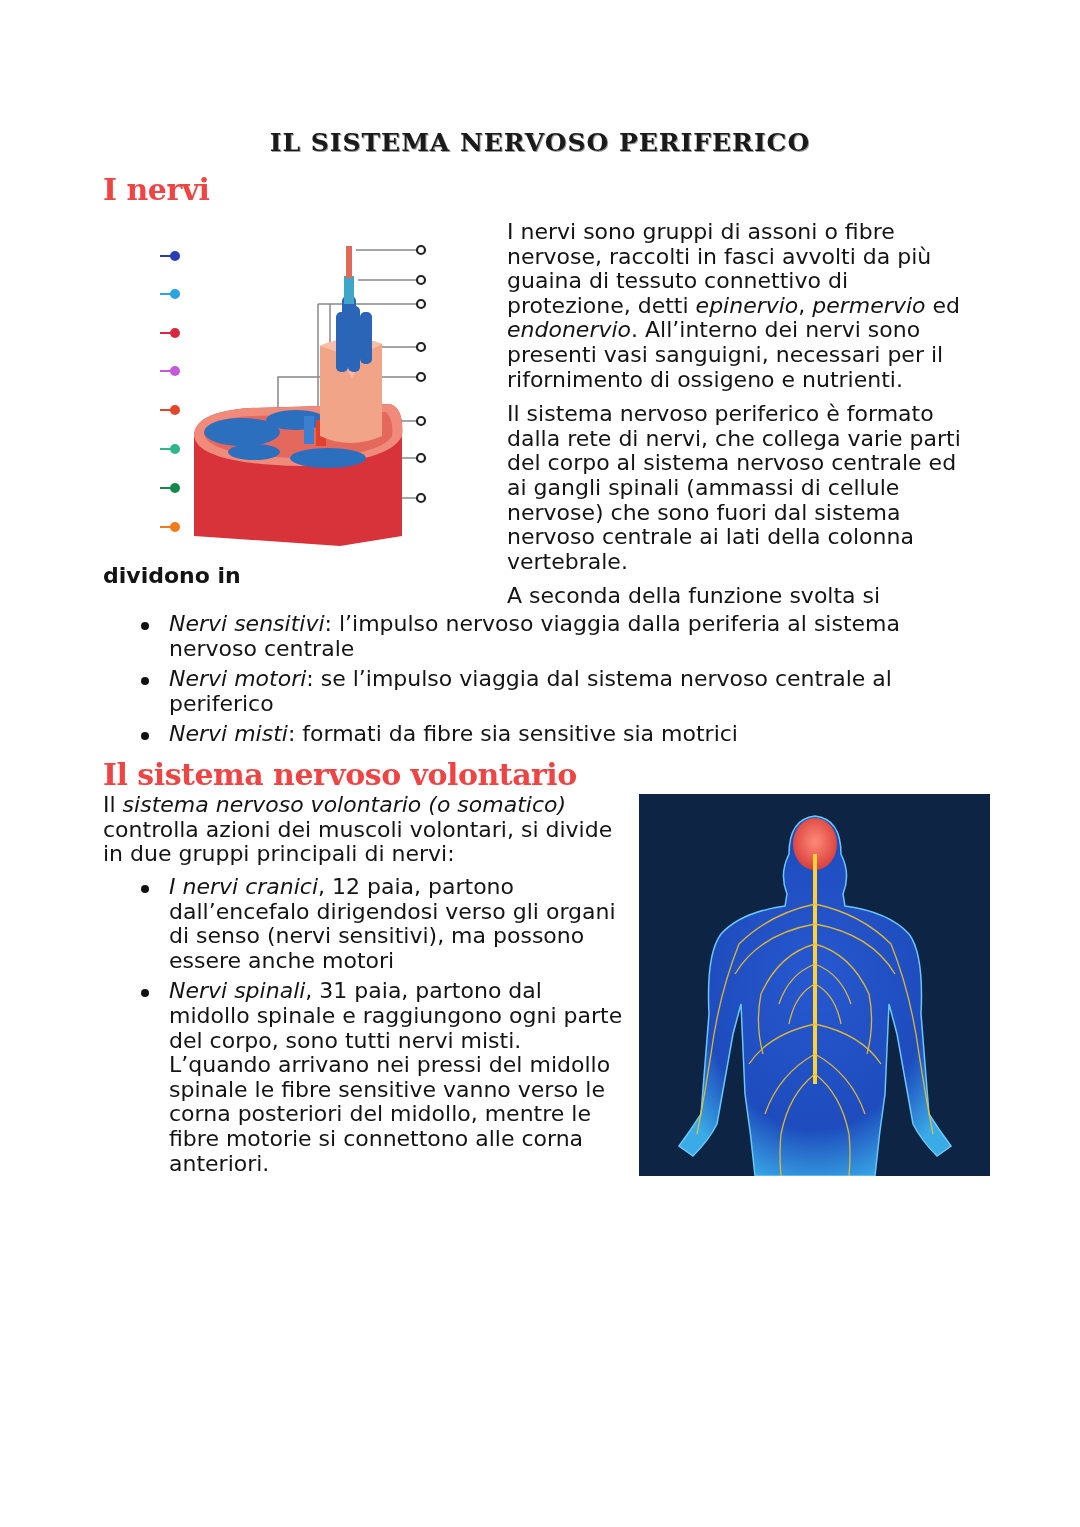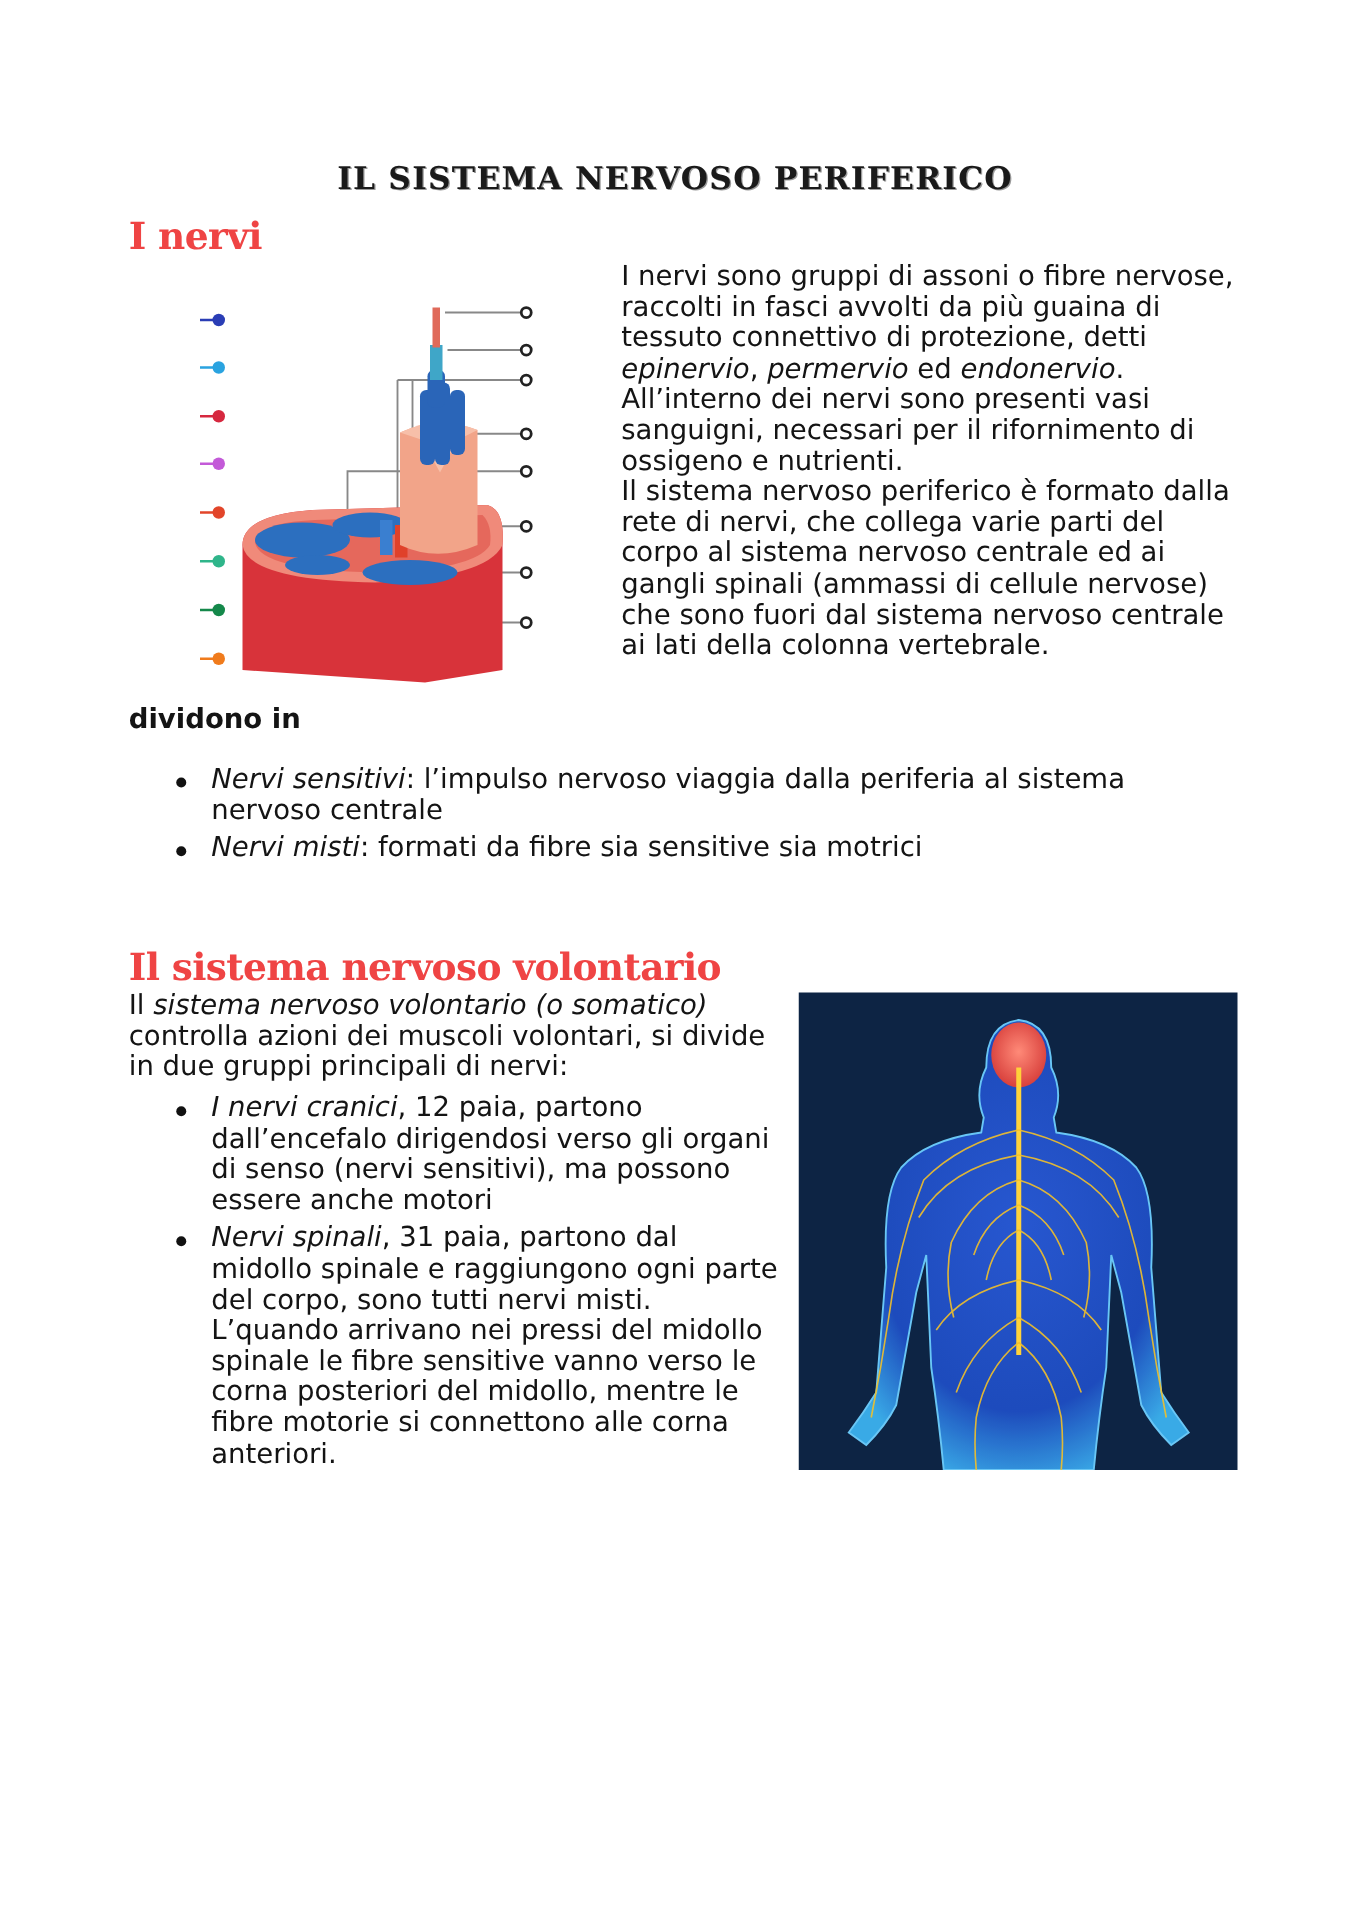--- a/index.html
+++ b/index.html
@@ -15,21 +15,21 @@
     text-shadow: 1px 1px 0 #9a9a9a;
   }
   .h2 {
     font-family: "DejaVu Serif", serif; font-weight: bold; font-size: 30px;
     color: #ef4444; letter-spacing: -0.5px;
   }
   .body-text {
     font-size: 22px; line-height: 24.6px; color: #141414;
   }
   .body-text i { font-style: italic; }
-  .para p { margin: 0; }
+  .para p { margin: 10px; }
   ul.bullets { list-style: none; margin: 0; padding: 0; }
   ul.bullets li { position: relative; padding-left: 66px; }
   ul.bullets li::before {
     content: ""; position: absolute; left: 38px; top: 10px;
     width: 8px; height: 8px; border-radius: 50%; background: #111;
   }
   
   .diagram { left: 62px; top: 236px; width: 390px; height: 316px; }
   .lbl {
     position: absolute; left: 4px; width: 94px; color: #fff; font-size: 13px;
@@ -136,26 +136,28 @@
       <rect x="152" y="60" width="14" height="30" rx="5"></rect>
     </g>
     <rect x="154" y="40" width="10" height="28" fill="#3fa6c8"></rect>
     <rect x="156" y="10" width="6" height="32" fill="#e06a5a"></rect>
   </svg>
 </div>
 
 <div class="abs body-text para" style="left:497px; top:210px; width:490px;">
   <p><span>I nervi sono gruppi di assoni o fibre nervose, raccolti in fasci avvolti da più guaina di tessuto connettivo di protezione, detti </span><i>epinervio</i><span>, </span><i>permervio</i><span> ed </span><i>endonervio</i><span>. All’interno dei nervi sono presenti vasi sanguigni, necessari per il rifornimento di ossigeno e nutrienti.</span></p>
   <p>Il sistema nervoso periferico è formato dalla rete di nervi, che collega varie parti del corpo al sistema nervoso centrale ed ai gangli spinali (ammassi di cellule nervose) che sono fuori dal sistema nervoso centrale ai lati della colonna vertebrale.</p>
+  <p>A seconda della funzione svolta si</p>
 </div>
 
 <div class="abs body-text" style="left:103px; top:564px;font-weight:bold;">dividono in</div>
 
 <ul class="abs bullets body-text" style="left:103px; top:612px; width:850px;">
   <li style="margin-bottom:6px;"><i>Nervi sensitivi</i><span>: l’impulso nervoso viaggia dalla periferia al sistema nervoso centrale</span></li>
+  <li style="margin-bottom:6px;"><i>Nervi motori</i><span>: se l’impulso viaggia dal sistema nervoso centrale al periferico</span></li>
   <li><i>Nervi misti</i><span>: formati da fibre sia sensitive sia motrici</span></li>
 </ul>
 
 <div class="abs h2" style="left:103px; top:757px;">Il sistema nervoso volontario</div>
 
 <div class="abs body-text" style="left:103px; top:793px; width:520px;">
   <span>Il </span><i>sistema nervoso volontario (o somatico)</i><span> controlla azioni dei muscoli volontari, si divide in due gruppi principali di nervi:</span>
 </div>
 
 <ul class="abs bullets body-text" style="left:103px; top:875px; width:525px;">

